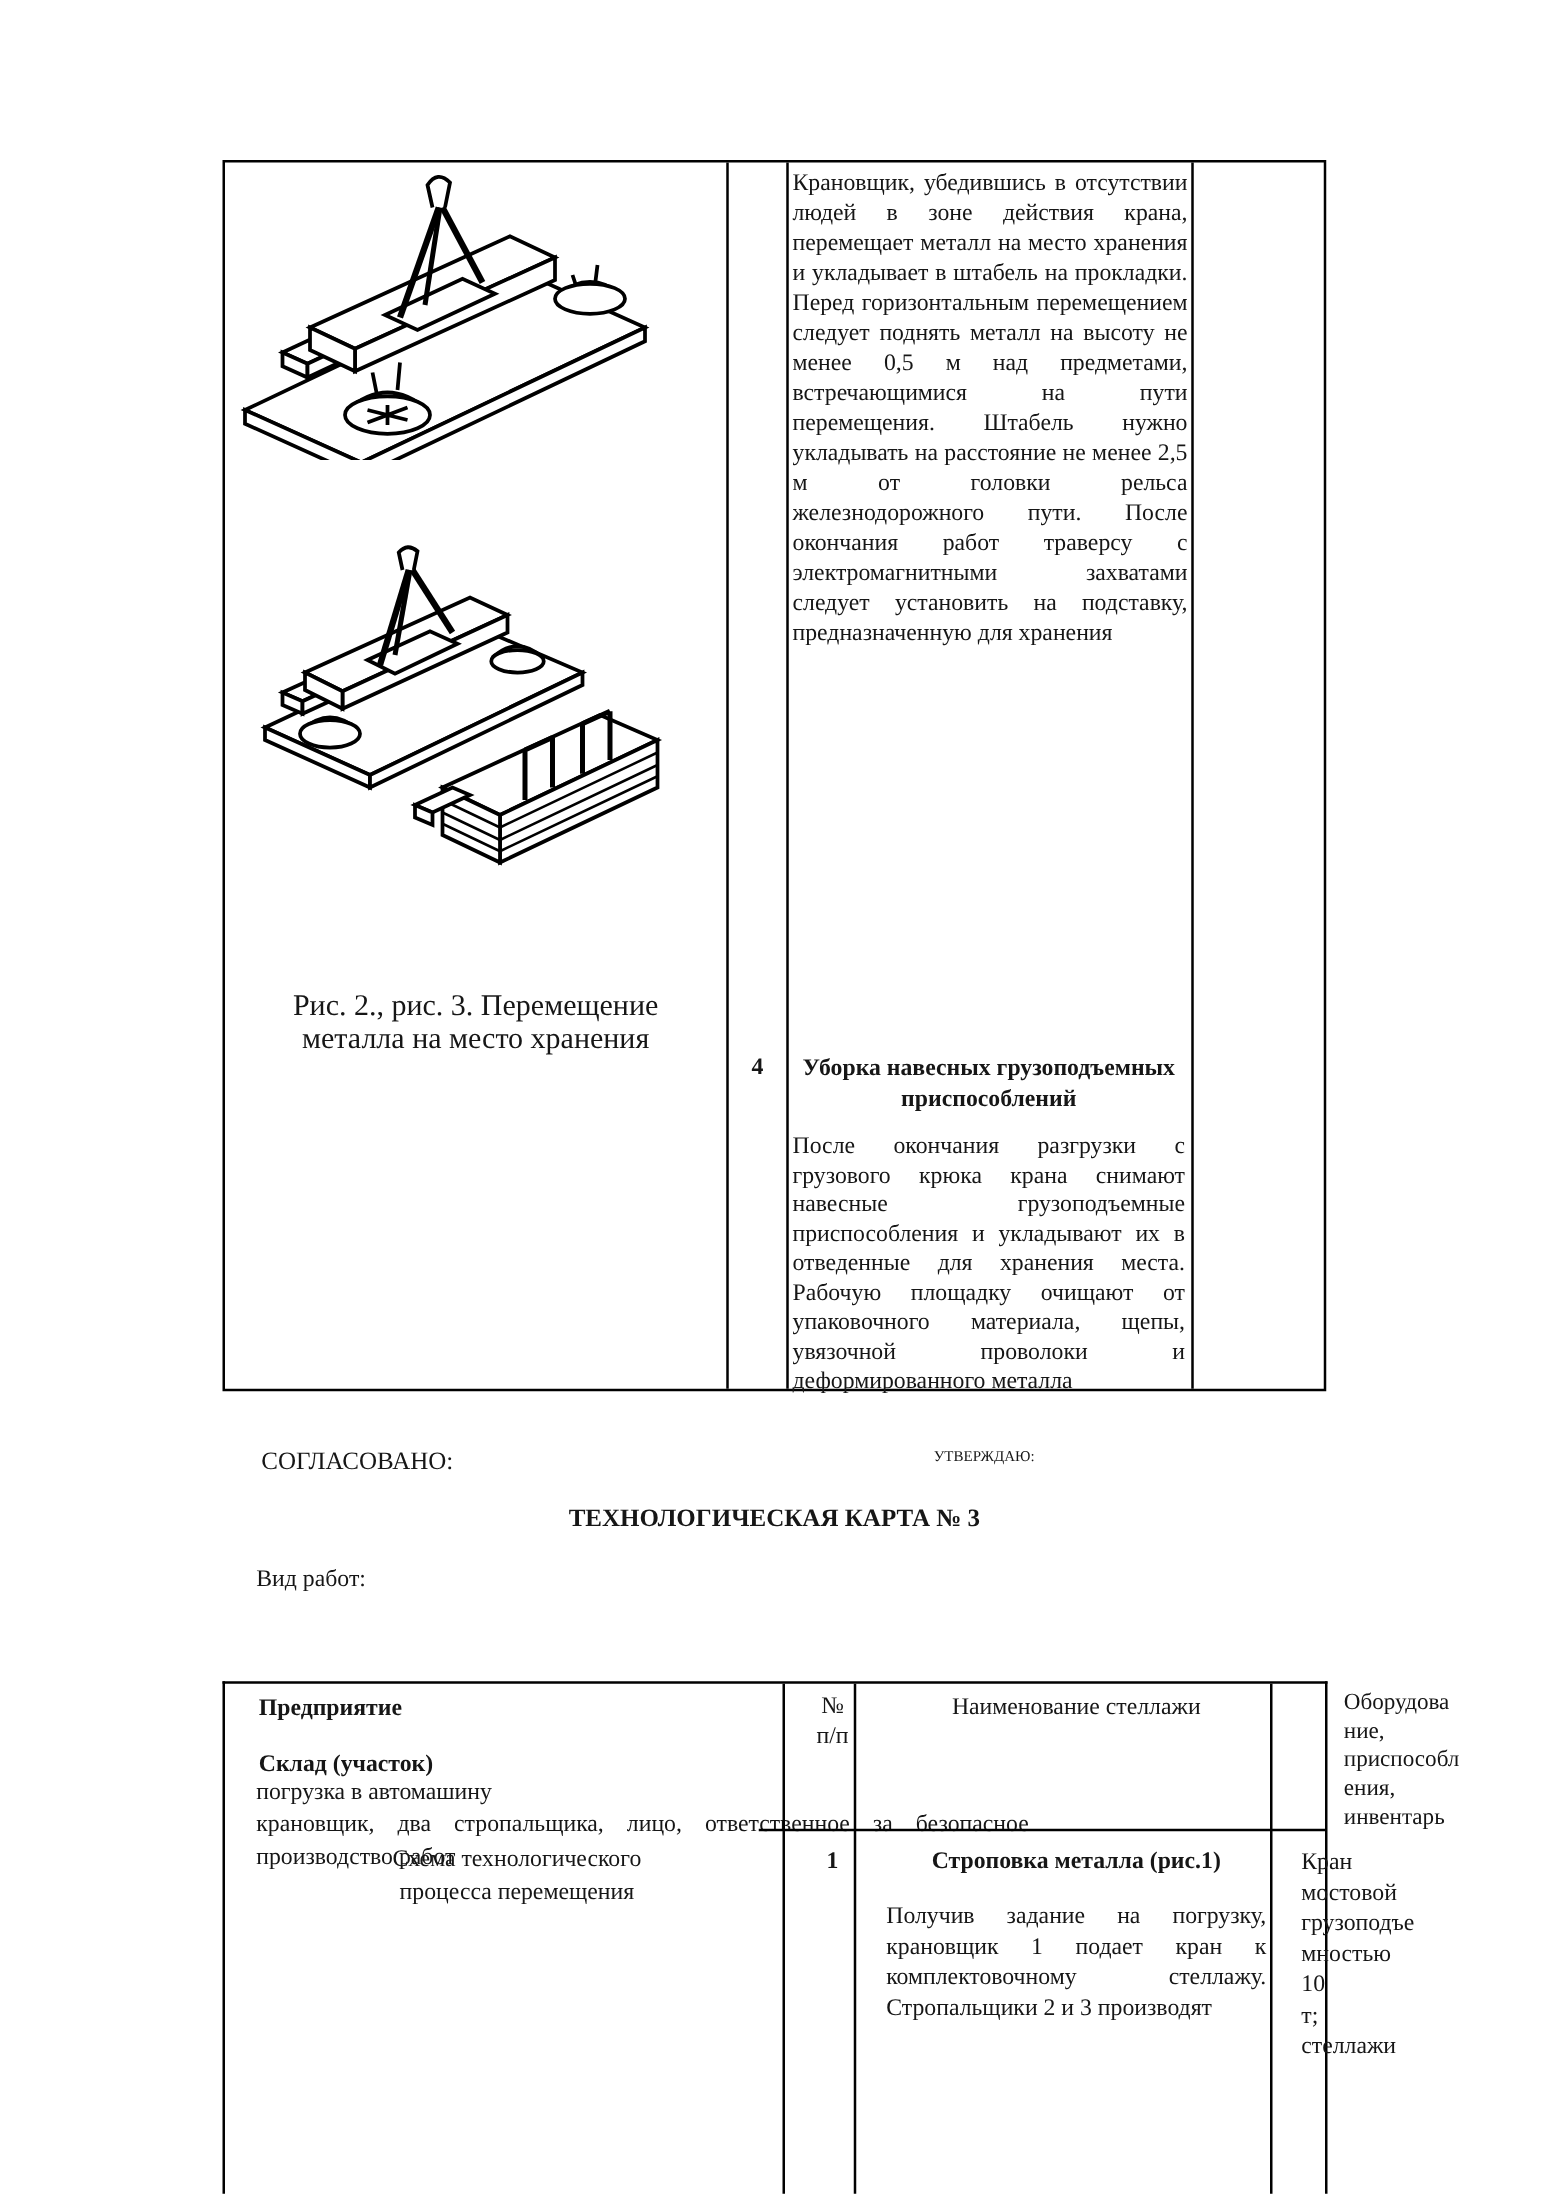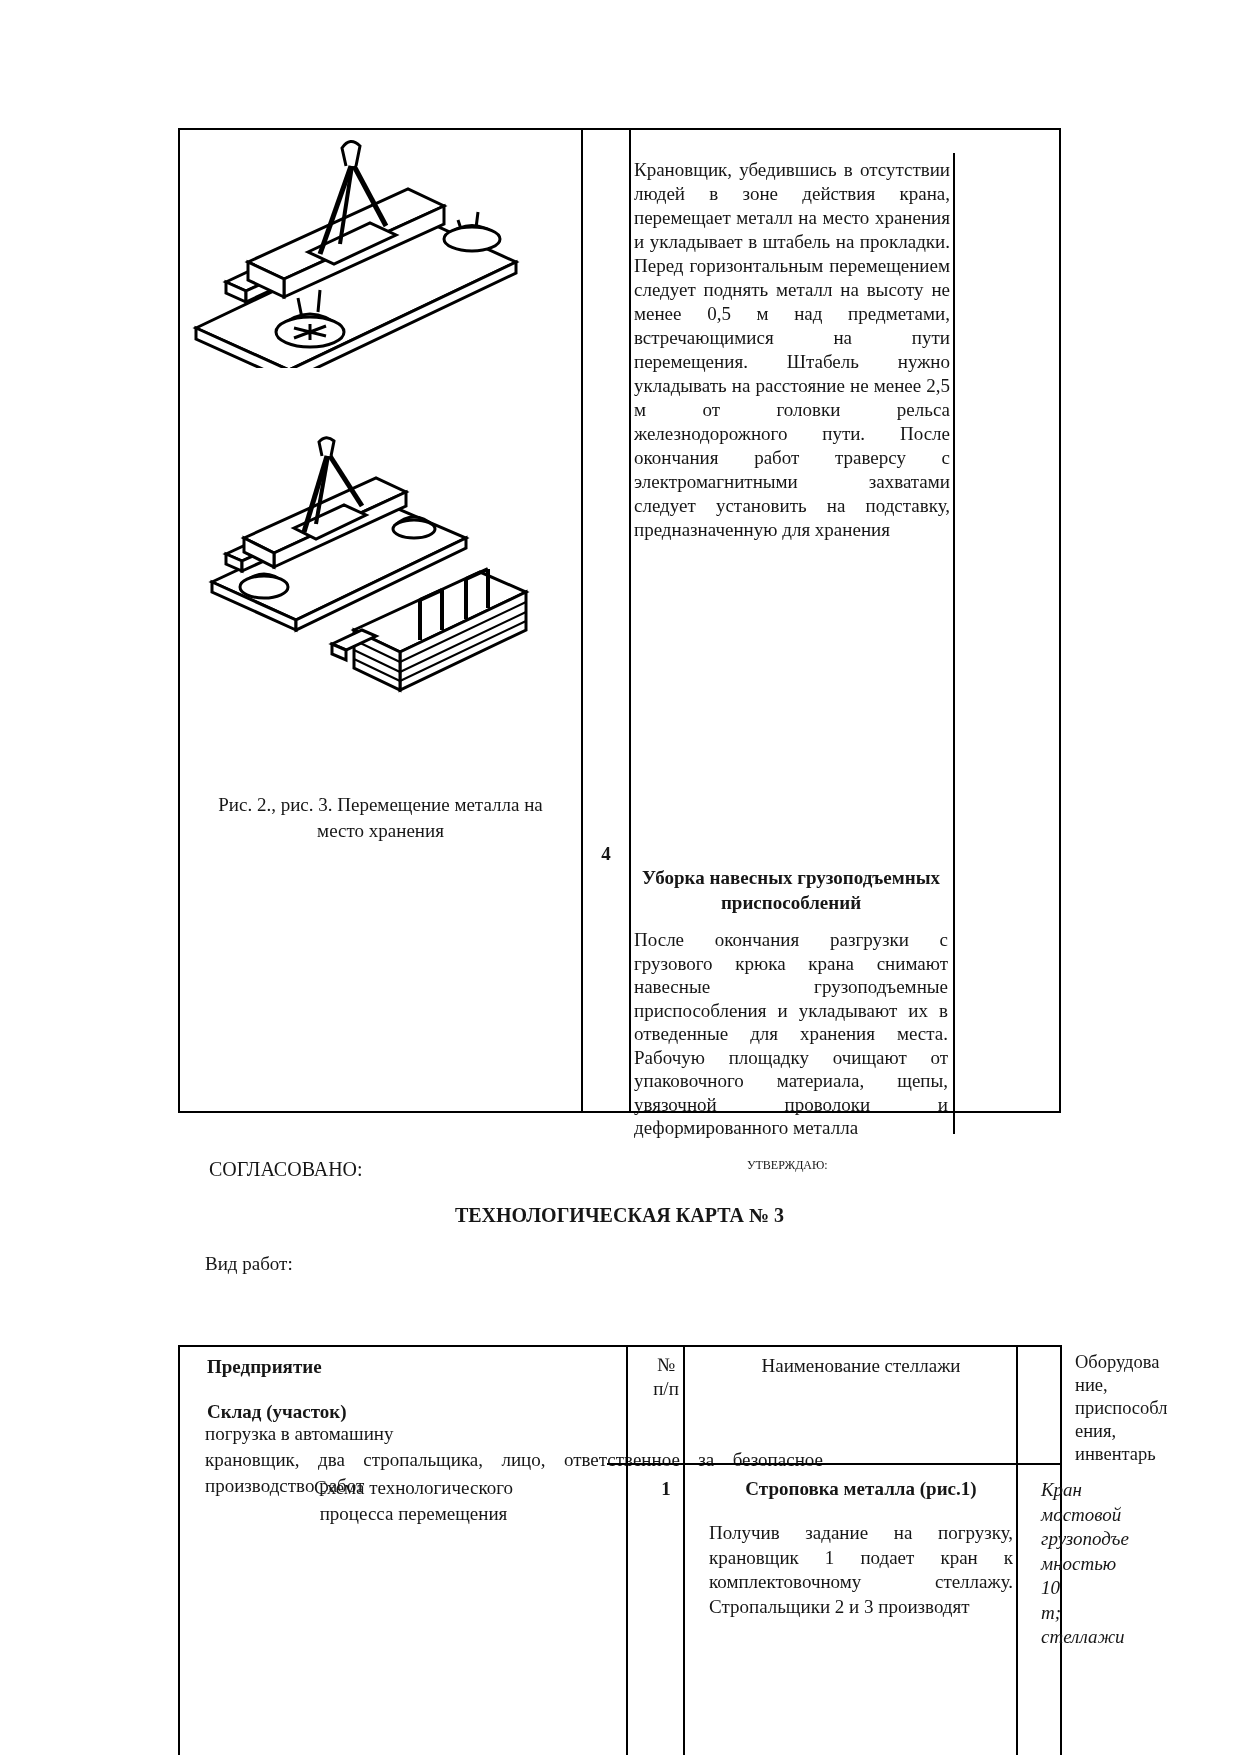--- a/index.html
+++ b/index.html
@@ -1,38 +1,38 @@
 <!DOCTYPE html>
 <html><head>
 <meta charset="utf-8">
 <style>
   html,body { margin:0; padding:0; }
   body {
     width:1240px; height:1755px; background:#ffffff; position:relative;
     font-family:"Liberation Serif", serif; color:#161616; overflow:hidden;
   }
   .abs { position:absolute; }
-  .doc-text { font-size:19px; line-height:24px;margin-top:23px; }
+  .doc-text { font-size:19px; line-height:24px; }
   .just { text-align:justify; }
   .ctr { text-align:center; }
   .bold { font-weight:bold; }
   .pre { white-space:pre-line; }
 
   
   #table1 { left:178px; top:128px; width:883px; height:985px;
             border:2px solid #000; display:flex; box-sizing:border-box; }
   #table1 .col { position:relative; box-sizing:border-box; height:100%; }
   #t1c1 { width:403px; border-right:2px solid #000; }
   #t1c2 { width:48px;  border-right:2px solid #000; }
   #t1c3 { width:324px; border-right:2px solid #000; }
   #t1c4 { flex:1; }
 
   #fig1 { left:10px; top:2px; }
   #fig2 { left:24px; top:302px; }
-  .fig-caption { top:662px; left:0; width:100%; font-size:19px; line-height:26px; }
+  .fig-caption { top:662px; left:0; width:100%; font-size:24px; line-height:26px; }
   .fig-caption .inner { width:352px; margin:0 auto; }
 
   #row4-num { top:713px; left:0; width:100%; font-size:19px; }
   #t1c3 .p1 { margin:5px 3px 0 3px; }
   #row4-title { top:712px; left:2px; right:4px; font-size:19px; line-height:25px; }
   #row4-text { top:775px; left:3px; right:5px; font-size:19px; line-height:23.5px; }
 
   
   #agreed   { left:209px; top:1158px; font-size:20px; }
   #approved { left:747px; top:1158px; font-size:12px; }
@@ -55,21 +55,21 @@
   #t2-company   { top:9px;  left:6px; font-size:19px; }
   #t2-warehouse { top:54px; left:6px; font-size:19px; }
   #t2-scheme { top:128px; left:0; width:100%; font-size:19px; line-height:26px; }
   #t2-scheme .inner { width:245px; margin:0 auto; }
   #t2-num-h { top:6px; left:0; width:100%; font-size:19px; line-height:24px; }
   #t2-ops-h { top:8px; left:0; width:100%; font-size:19px; }
   #t2-eq-h  { top:4px; left:0; width:100%; font-size:18.5px; line-height:23px;padding-left:36px; }
   #t2-row1-num { top:131px; left:0; width:100%; font-size:19px; }
   #t2-row1-title { top:131px; left:0; width:100%; font-size:19px; }
   #t2-row1-text { top:174px; left:3px; right:3px; font-size:19px; line-height:24.5px; }
-  #t2-row1-eq { top:131px; left:2px; right:1px; font-size:19px; line-height:24.5px;font-style:italic; }
+  #t2-row1-eq { top:131px; left:2px; right:1px; font-size:19px; line-height:24.5px; }
 
   svg { display:block; }
   .ln { stroke:#000; fill:none; }
   .fc { stroke:#000; fill:#fff; }
 </style>
 </head>
 <body>
 
 <div id="table1" class="abs">
 

